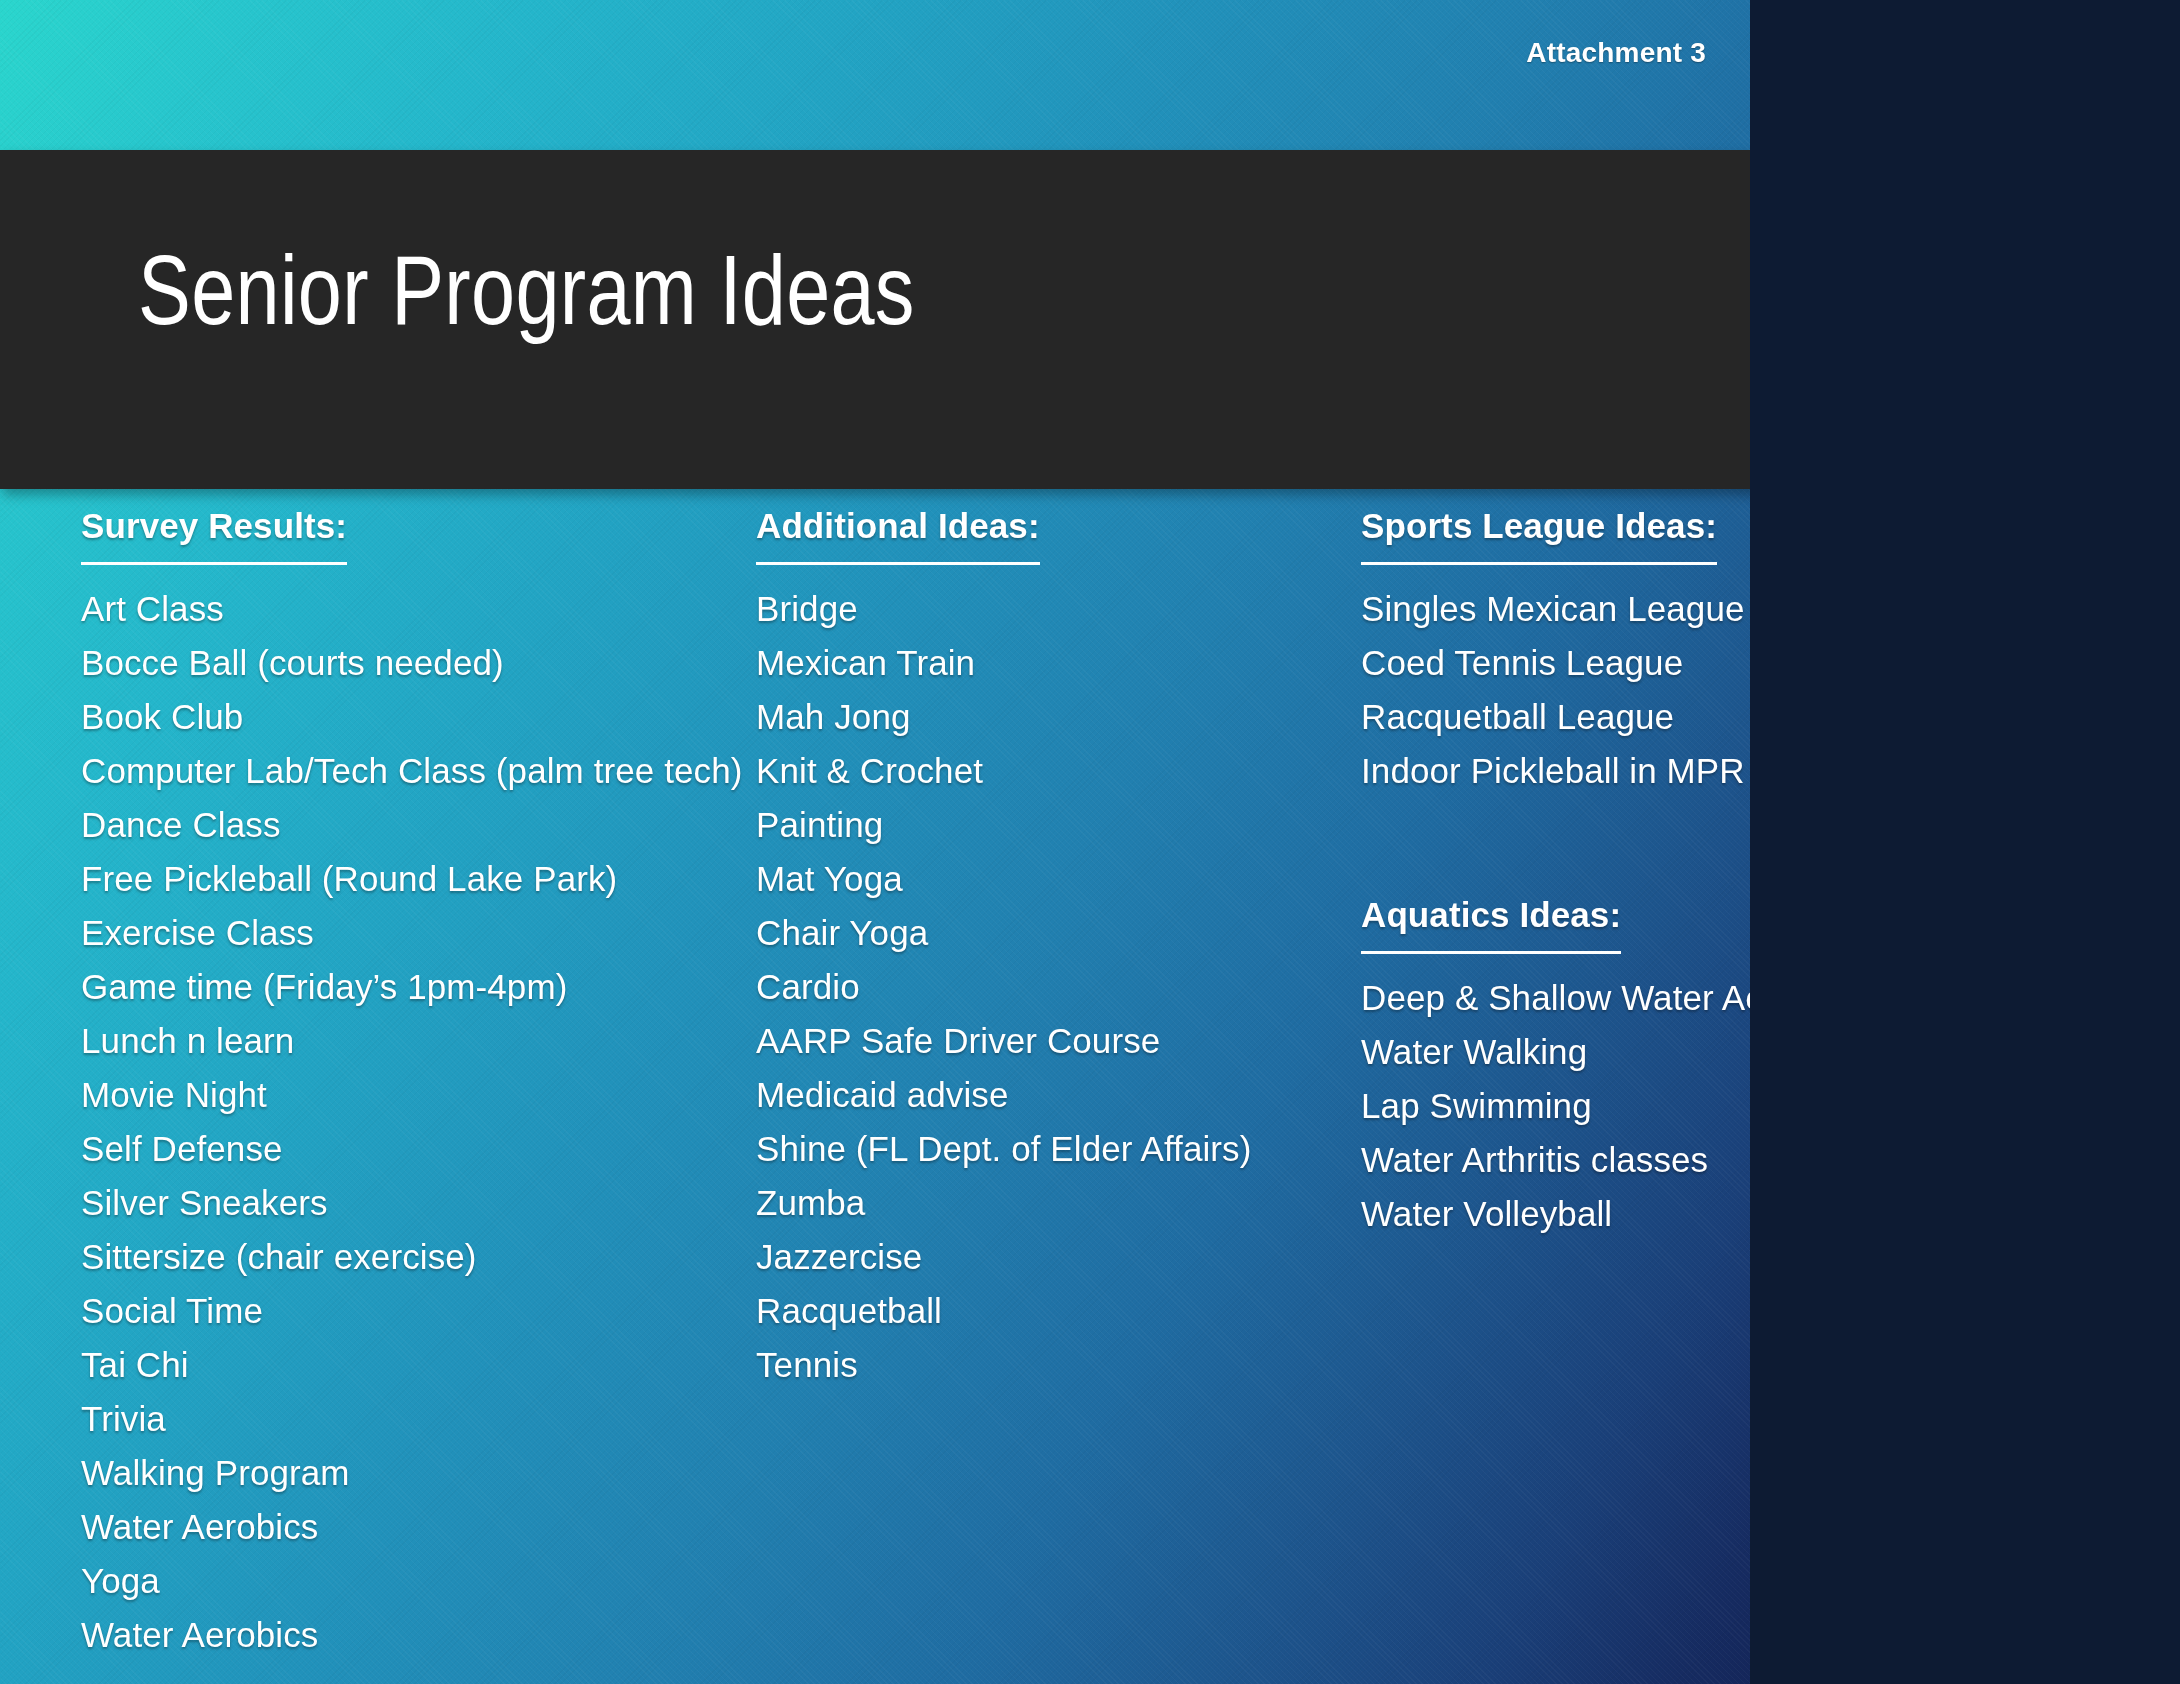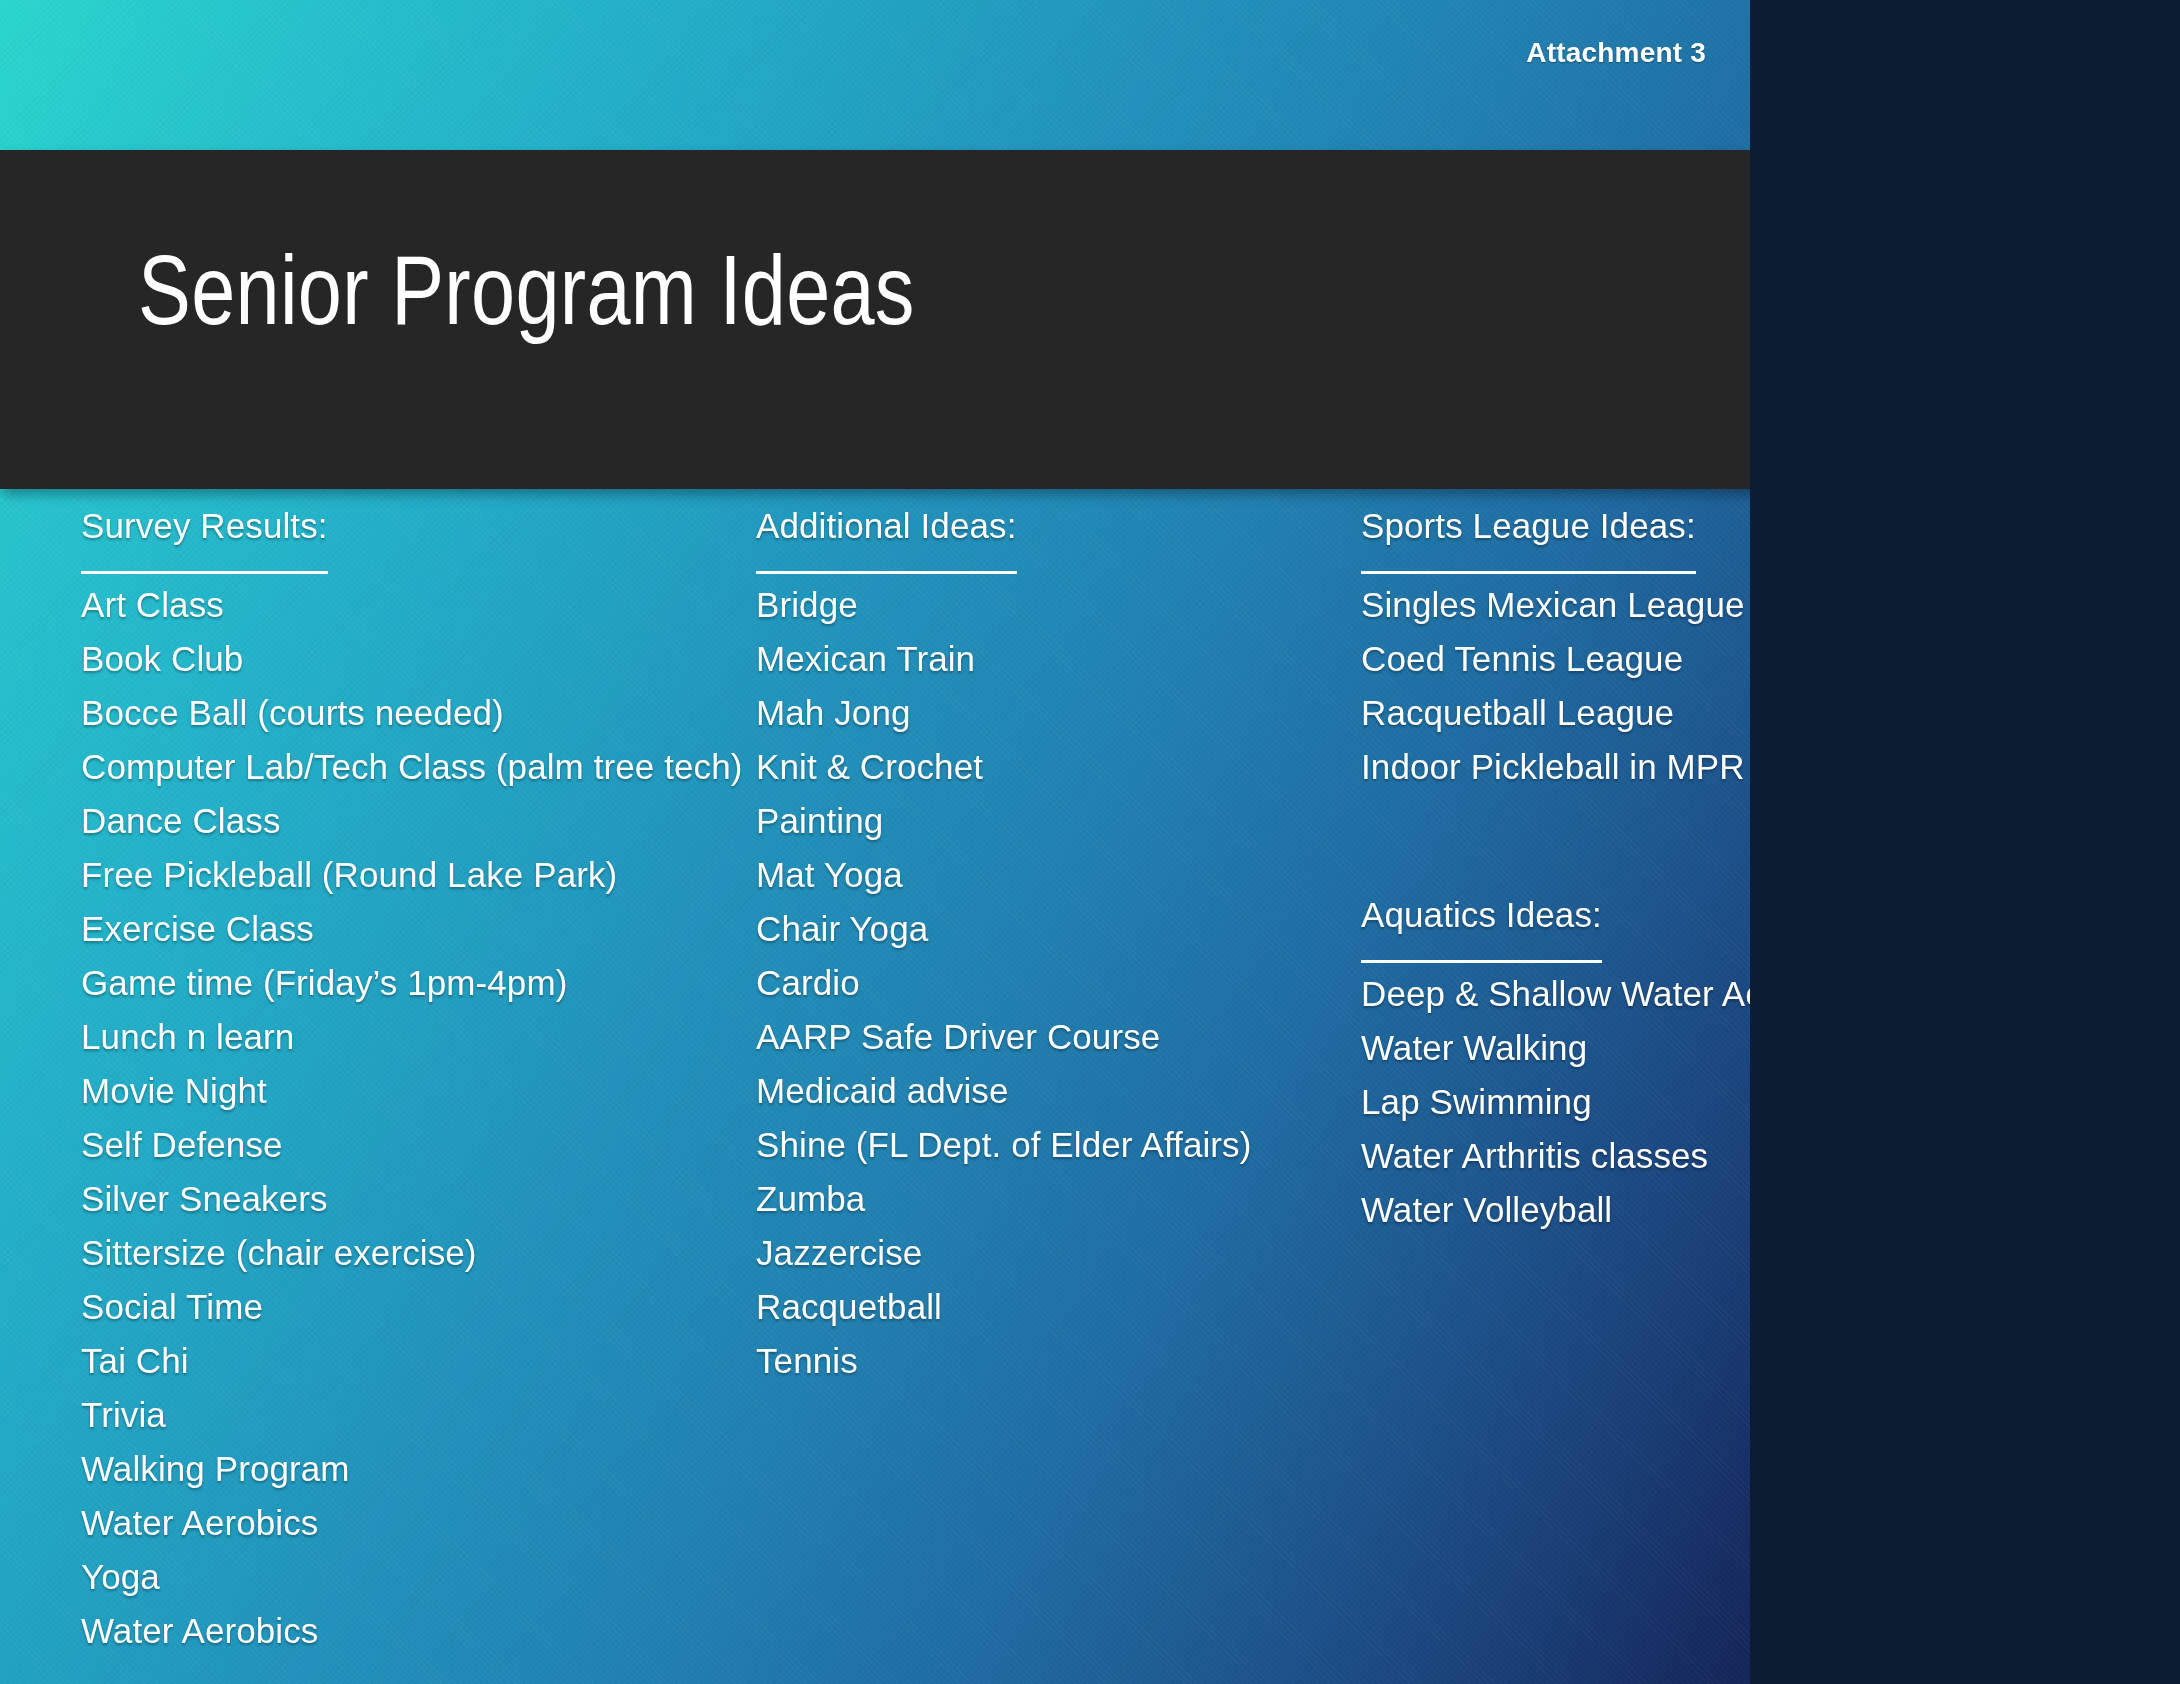--- a/index.html
+++ b/index.html
@@ -106,29 +106,29 @@
     position: absolute;
     color: #ffffff;
   }
   .col-1 { left: 81px;  top: 499px; width: 681px; }
   .col-2 { left: 756px; top: 499px; width: 579px; }
   .col-3 { left: 1361px;top: 499px; width: 647px; }
   .col-4 { left: 1361px;top: 888px;width: 647px; }
 
   .group-heading {
     font-size: 35px;
-    font-weight: normal;
+    font-weight: bold;
     line-height: 54px;
     letter-spacing: 0.1px;
     white-space: nowrap;
     text-shadow: 0 1.7px 2.6px rgba(0,0,0,0.33);
     display: inline-block;
     border-bottom: 3.4px solid #ffffff;
-    padding-bottom: 18px;
-    margin-bottom: 4px;
+    padding-bottom: 9px;
+    margin-bottom: 17px;
   }
   .item-list {
     list-style: none;
     margin: 0;
     padding: 0;
   }
   .item-list li {
     font-size: 35px;
     line-height: 54px;
     letter-spacing: 0.1px;
@@ -148,22 +148,22 @@
   <div class="title-text">Senior Program Ideas</div>
 
   <div class="accent-block"></div>
 
   <div class="body-area">
 
     <div class="column col-1">
       <div class="group-heading">Survey Results:</div>
       <ul class="item-list">
           <li>Art Class</li>
+          <li>Bocce Ball (courts needed)</li>
           <li>Book Club</li>
-          <li>Bocce Ball (courts needed)</li>
           <li>Computer Lab/Tech Class (palm tree tech)</li>
           <li>Dance Class</li>
           <li>Free Pickleball (Round Lake Park)</li>
           <li>Exercise Class</li>
           <li>Game time (Friday’s 1pm-4pm)</li>
           <li>Lunch n learn</li>
           <li>Movie Night</li>
           <li>Self Defense</li>
           <li>Silver Sneakers</li>
           <li>Sittersize (chair exercise)</li>

